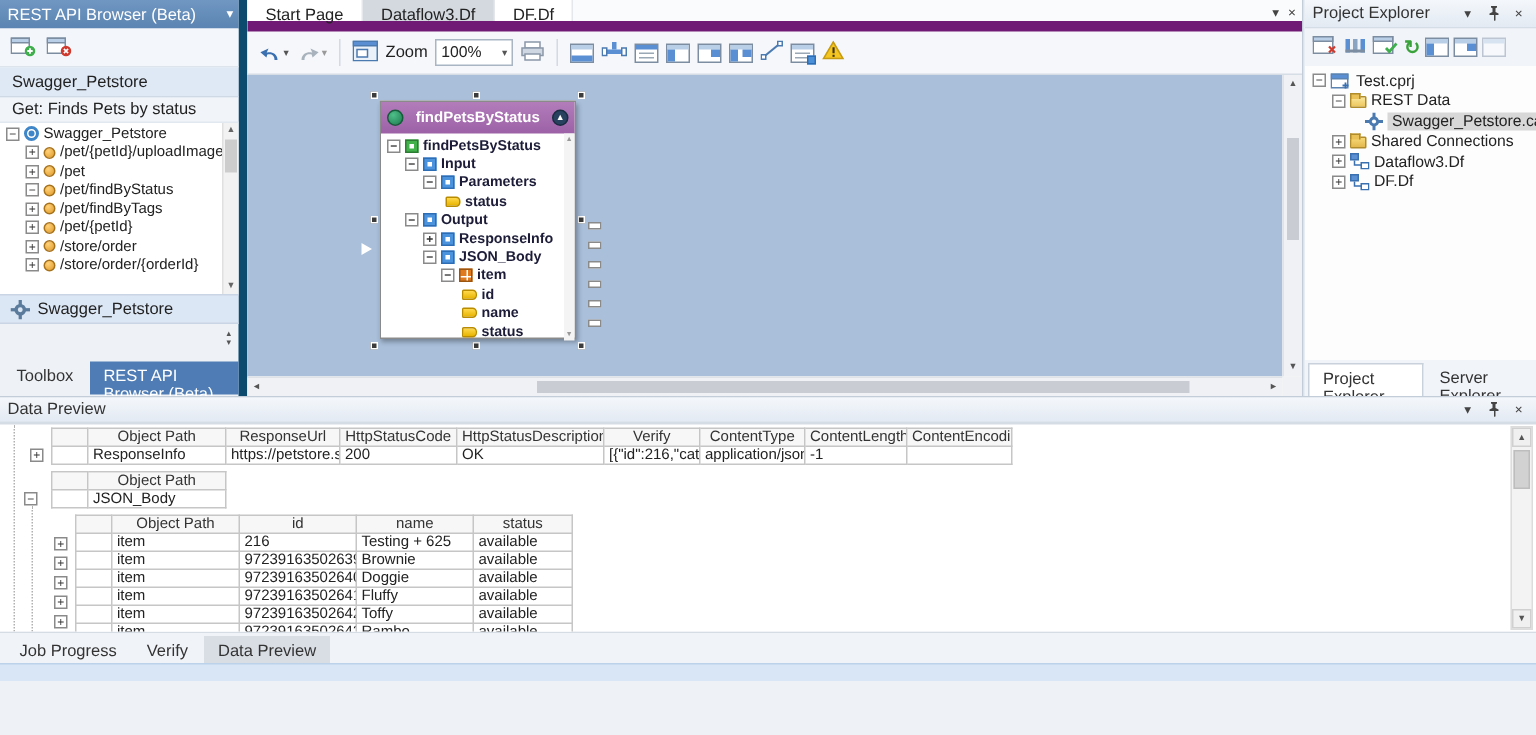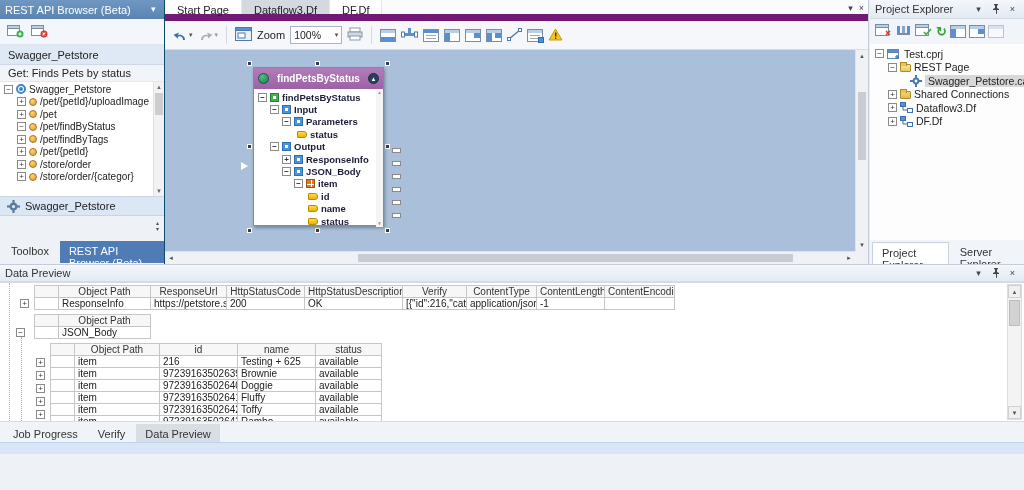--- a/index.html
+++ b/index.html
@@ -17,21 +17,21 @@
 
 .trow{display:flex;align-items:center;gap:3px;white-space:nowrap}
 .exp{width:9px;height:9px;border:1px solid #8a8a8a;background:#fff;flex:none;display:flex;align-items:center;justify-content:center;font-size:8px;line-height:7px;color:#333}
 .ball{width:8px;height:8px;border-radius:50%;background:radial-gradient(circle at 35% 30%,#ffd27a,#e09a2a);border:1px solid #a8731d;flex:none}
 .target{width:10px;height:10px;border-radius:50%;border:2px solid #3f86c9;background:#fff;position:relative;flex:none}
 .target::after{content:"";position:absolute;left:1px;top:1px;width:4px;height:4px;border-radius:50%;background:#3f86c9}
 .folder{width:11px;height:8px;background:linear-gradient(#f7d877,#e3b84e);border:1px solid #b08c2a;border-radius:1px;position:relative;flex:none;margin-top:2px}
 .folder::before{content:"";position:absolute;top:-3px;left:-1px;width:5px;height:3px;background:#e9c157;border:1px solid #b08c2a;border-bottom:none}
 .folder.open{background:linear-gradient(#fae69a,#ecc75e)}
 
-#left-panel{position:absolute;left:0;top:0;width:165px;height:264px;background:#eef2f7;border-right:1px solid #0c4a6e}
+#left-panel{position:absolute;left:0;top:0;width:165px;height:264px;background:#eef2f7;border-right:6px solid #0c4a6e}
 .lp-toolbar{height:26px;display:flex;align-items:center;gap:7px;padding:0 7px;background:#f3f6fa;border-bottom:1px solid #dde4ec}
 .lp-conn{height:20px;display:flex;align-items:center;padding-left:8px;background:#dfe9f6;border-bottom:1px solid #cfd9e6}
 .lp-action{height:17px;display:flex;align-items:center;padding-left:8px;background:#f1f4f9;border-bottom:1px solid #e2e8ef}
 .lp-tree{position:relative;height:114px;background:#fff;overflow:hidden;font-size:10px;padding-top:1px}
 .lp-tree .trow{height:12.5px}
 .sel-row{background:#2e63a4;color:#fff;padding:0 3px}
 .getbadge{background:#3f9e4f;color:#fff;font-size:6.5px;font-weight:bold;padding:0 2px;border-radius:2px;line-height:8px;height:8px;display:inline-flex;align-items:center;flex:none}
 .vscroll{position:absolute;right:0;top:0;bottom:0;width:11px;background:#f2f2f2;border-left:1px solid #e0e0e0}
 .vscroll .ar{position:absolute;left:0;right:0;height:10px;text-align:center;font-size:6px;color:#666;line-height:10px}
 .vscroll .thumb{position:absolute;left:1px;right:1px;background:#cdcdcd}
@@ -194,21 +194,21 @@
           <span>+</span>
         </span>
       <span class="ball"></span>
       <span>/store/order</span>
     </div>
     <div class="trow" style="padding-left:17px">
       <span class="exp">
           <span>+</span>
         </span>
       <span class="ball"></span>
-      <span>/store/order/{categor}</span>
+      <span>/store/order/{orderId}</span>
     </div>
     <div class="trow" style="padding-left:17px">
       
       
       
     </div>
     <div class="vscroll">
       <span class="ar" style="top:0">▲</span>
       <span class="thumb" style="top:11px;height:22px"></span>
       <span class="ar" style="bottom:0">▼</span>
@@ -479,21 +479,21 @@
           <rect x="0.5" y="1.5" width="11" height="3" fill="#5b8fd4" stroke="#5b84b2"></rect>
           <path d="M10 7v4M8 9h4" stroke="#3a6fb0" stroke-width="1.2"></path>
         </svg>
       <span>Test.cprj</span>
     </div>
     <div class="trow" style="padding-left:18px">
       <span class="exp">
           <span>−</span>
         </span>
       <span class="folder open"></span>
-      <span>REST Page</span>
+      <span>REST Data</span>
     </div>
     <div class="trow" style="padding-left:40px">
       <svg class="gearsvg" width="12" height="12" viewBox="0 0 12 12">
           <g fill="#4a7ab0">
             <rect x="5" y="0" width="2" height="12"></rect>
             <rect x="0" y="5" width="12" height="2"></rect>
           </g>
           <circle cx="6" cy="6" r="3.4" fill="#4a7ab0"></circle>
           <circle cx="6" cy="6" r="1.4" fill="#fff"></circle>
         </svg>

